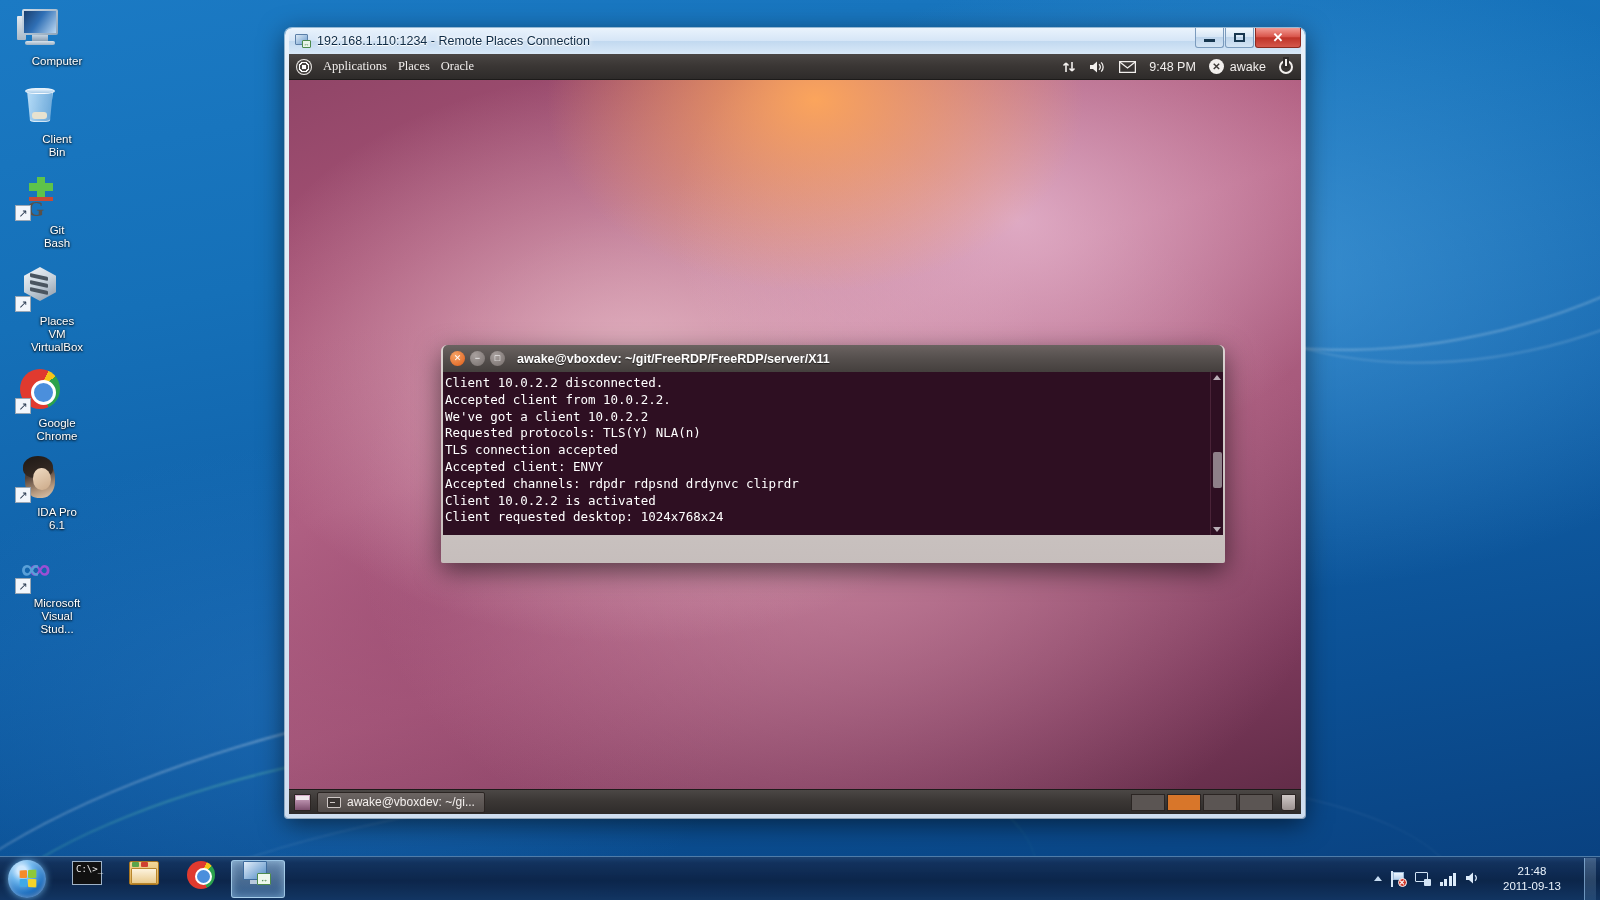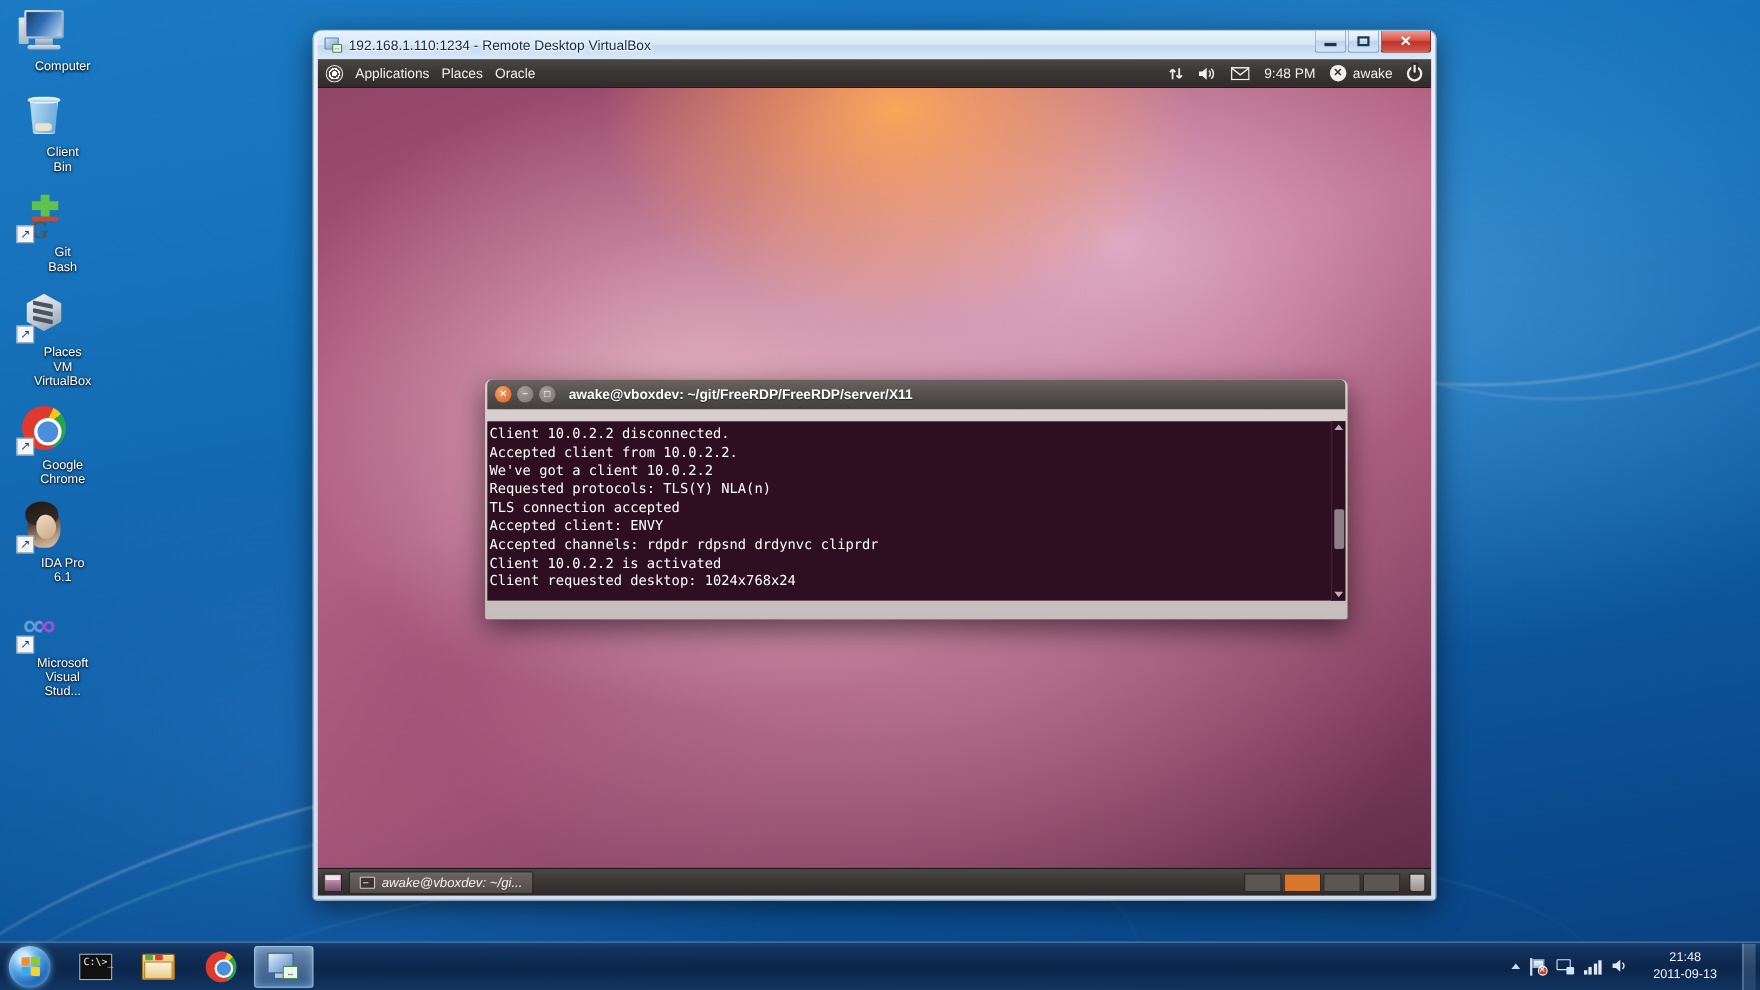--- a/index.html
+++ b/index.html
@@ -257,21 +257,21 @@
       linear-gradient(160deg, #8e4466 0%, #a65275 22%, #b9698a 42%, #a75a7c 62%, #7d3a5c 84%, #5e2a45 100%);
   }
 
   #gnome-top-panel {
     position: absolute; left: 0; top: 0; right: 0; height: 26px;
     background: linear-gradient(#4b4745 0%, #3b3735 45%, #2e2b2a 100%);
     display: flex; align-items: center;
     color: #f2efed; font-size: 12.5px;
     border-bottom: 1px solid #1d1b1a;
   }
-  #gnome-menus { display: flex; align-items: center; gap: 11px; padding-left: 7px; }
+  #gnome-menus { display: flex; align-items: center; gap: 11px; padding-left: 7px; font-family: Liberation Serif, serif; }
   .gnome-logo {
     width: 16px; height: 16px; border-radius: 50%;
     background: radial-gradient(circle at 50% 50%, #fff 0 22%, #4b4745 22% 34%, #fff 34% 46%, #4b4745 46% 100%);
     box-shadow: inset 0 0 0 1px #e9e6e3;
   }
   .gnome-menu { cursor: default; }
   #gnome-tray {
     margin-left: auto; display: flex; align-items: center; gap: 13px;
     padding-right: 8px; font-size: 12.5px;
   }
@@ -324,21 +324,20 @@
     padding-left: 10px;
     background: linear-gradient(#e3dddb, #d2cbc9);
     color: #2c2725; font-size: 12.5px;
     border-bottom: 1px solid #b7b0ae;
   }
   #gterm-body {
     position: relative;
     height: 163px;
     background: #2e0f22;
     display: flex;
-    margin-top: 11px;
   }
   #gterm-screen {
     flex: 1;
     padding: 3px 0 0 2px;
     font-family: "DejaVu Sans Mono", "Liberation Mono", monospace;
     font-size: 12.5px; line-height: 16.8px;
     color: #ffffff;
     white-space: pre;
     overflow: hidden;
   }
@@ -369,21 +368,21 @@
   .show-desktop-ico {
     width: 17px; height: 17px;
     background: linear-gradient(#d8b0cc, #7d4f6e);
     border: 1px solid #2b2523; border-radius: 1px;
     position: relative;
   }
   .show-desktop-ico::after {
     content: ""; position: absolute; left: 1px; top: 1px; right: 1px; height: 4px;
     background: #efe7ec;
   }
-  #gnome-tasklist { display: flex; align-items: flex-end; flex: 1; font-style: italic; }
+  #gnome-tasklist { display: flex; align-items: flex-end; flex: 1; }
   .gtask {
     display: flex; align-items: center; gap: 6px;
     height: 21px; padding: 0 9px;
     background: linear-gradient(#6c6563, #514b49);
     border: 1px solid #2b2523; border-radius: 2px;
     color: #f3efed; font-size: 12px;
     max-width: 200px;
   }
   .gtask .tico {
     width: 14px; height: 11px;
@@ -433,21 +432,21 @@
     gap: 1.5px; transform: perspective(30px) rotateY(-12deg);
   }
   .flag i { display: block; border-radius: 1px; }
   .fq1 { background: #f58b2a; } .fq2 { background: #8ec93a; }
   .fq3 { background: #3fa9e8; } .fq4 { background: #f5d42a; }
 
   #tb-buttons { display: flex; align-items: center; gap: 3px; margin-left: 8px; }
   .tb-btn {
     width: 54px; height: 38px;
     border: 1px solid transparent; border-radius: 3px;
-    display: flex; align-items: center; justify-content: center;
+    display: flex; align-items: flex-start; justify-content: center;
   }
   .tb-btn.active {
     background: linear-gradient(rgba(190,225,255,.5), rgba(120,180,235,.35));
     border-color: rgba(190,230,255,.75);
     box-shadow: inset 0 0 8px rgba(190,230,255,.5);
   }
   .cmd-ico {
     width: 30px; height: 24px; background: #111; border: 1px solid #9fb3c8;
     color: #eee; font-family: "DejaVu Sans Mono", monospace; font-size: 9px;
     padding: 3px 0 0 3px; line-height: 9px;
@@ -627,21 +626,21 @@
       <div class="di-label">Microsoft Visual Stud...</div>
     </div>
   </div>
 
   <div id="rdp-window">
     <div id="rdp-titlebar">
       <div class="tb-icon">
         <div class="m"></div>
           <div class="b">↔</div>
       </div>
-      <div id="rdp-title-text">192.168.1.110:1234 - Remote Desktop VirtualBox</div>
+      <div id="rdp-title-text">192.168.1.110:1234 - Remote Places Connection</div>
       <div id="rdp-winbtns">
         <div class="winbtn">
             <span class="gl-min"></span>
           </div>
         <div class="winbtn">
             <span class="gl-max"></span>
           </div>
         <div class="winbtn close">✕</div>
       </div>
     </div>

